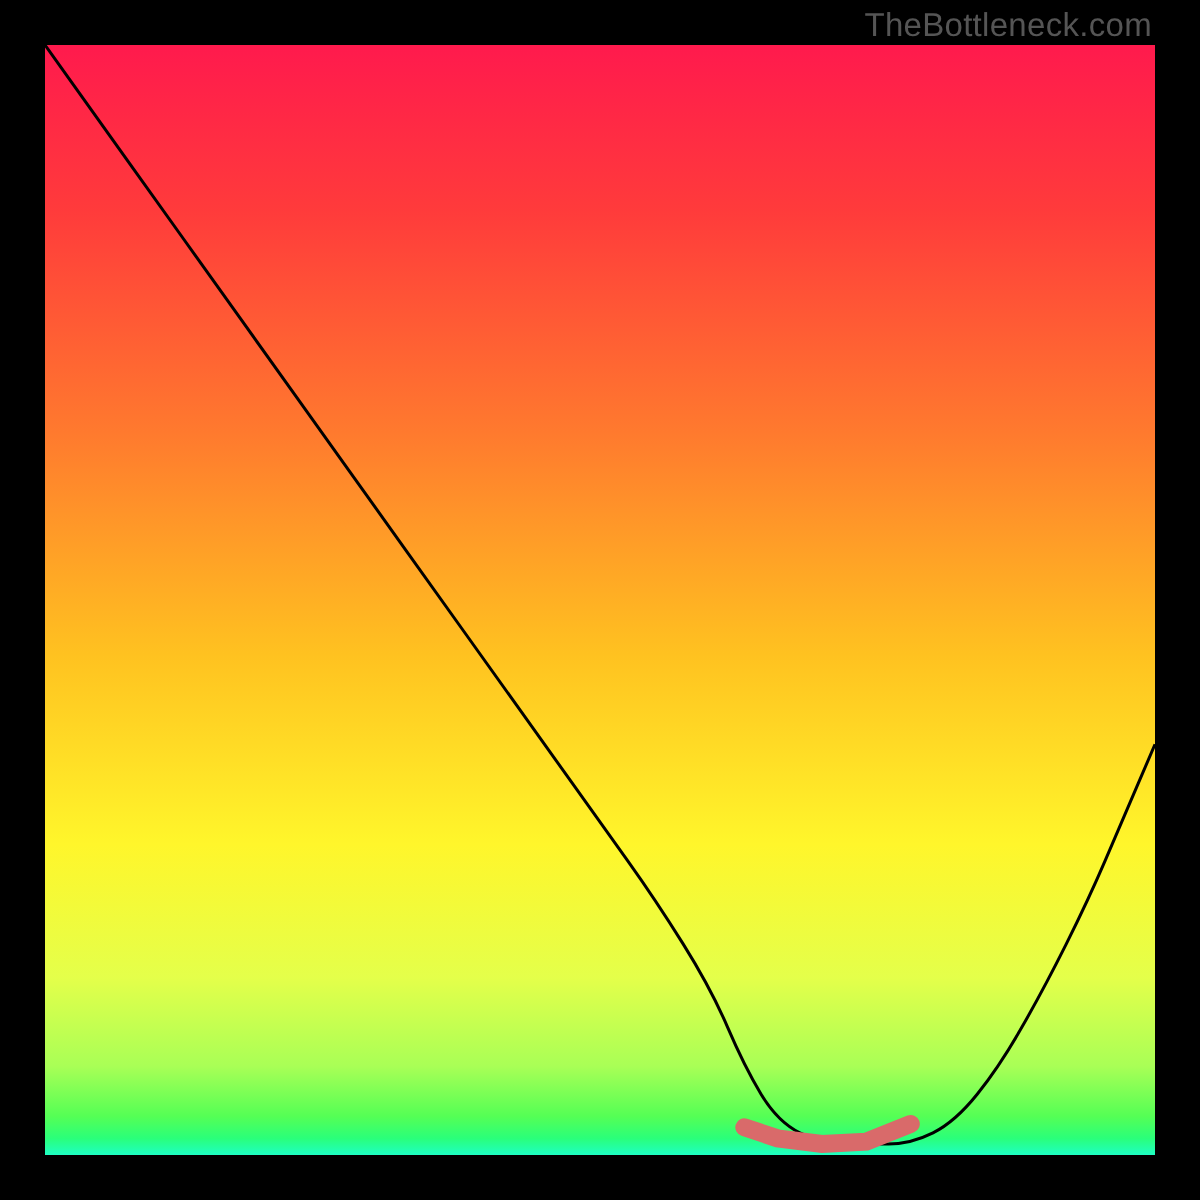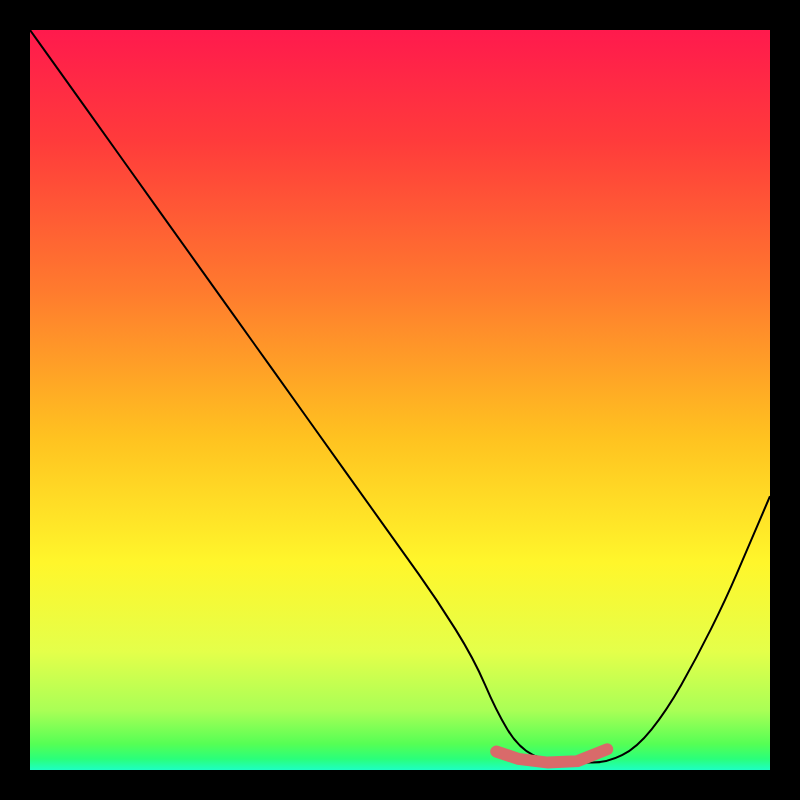--- a/index.html
+++ b/index.html
@@ -45,20 +45,21 @@
     left: 0;
     top: 0;
     width: 100%;
     height: 100%;
   }
 </style>
 </head>
 <body>
 
 <div class="chart-container">
+  <div class="watermark">TheBottleneck.com</div>
 
   <div class="plot-area">
     <svg class="gradient-bg" viewBox="0 0 740 740" preserveAspectRatio="none">
       <defs>
         <linearGradient id="bg-grad" x1="0" y1="0" x2="0" y2="1">
             <stop offset="0%" stop-color="#ff1a4d"></stop>
             <stop offset="15%" stop-color="#ff3b3b"></stop>
             <stop offset="35%" stop-color="#ff7a2e"></stop>
             <stop offset="55.00000000000001%" stop-color="#ffc220"></stop>
             <stop offset="72%" stop-color="#fff62b"></stop>

